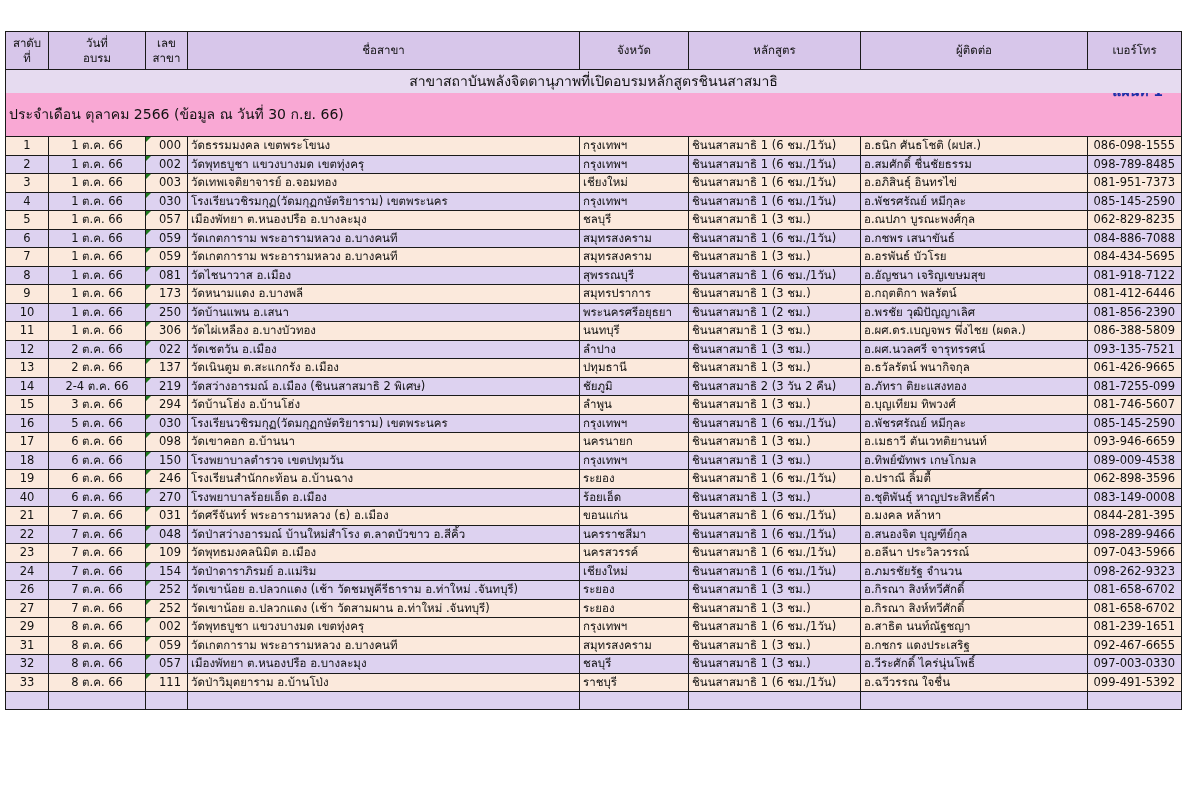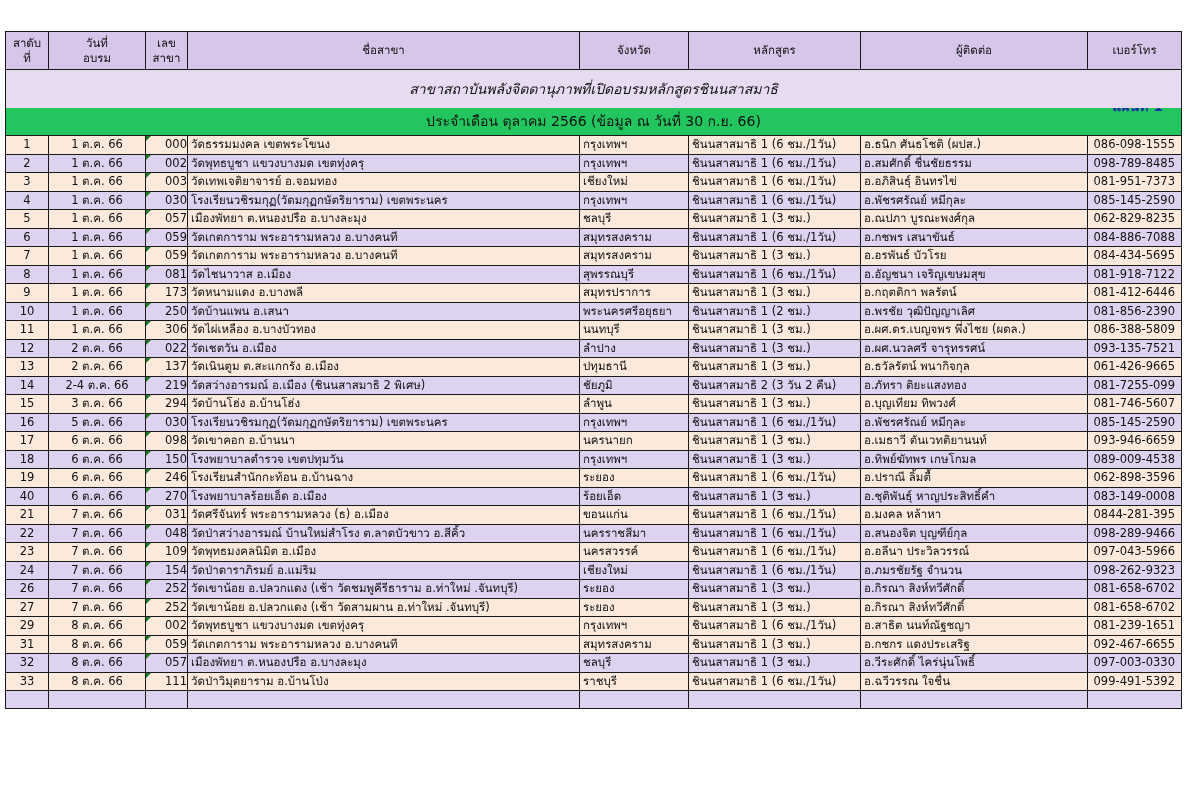--- a/index.html
+++ b/index.html
@@ -2,30 +2,30 @@
 <html><head>
 <meta charset="utf-8">
 <style>
   html, body { margin:0; padding:0; background:#ffffff; }
   body { width:1185px; height:790px; position:relative; overflow:hidden;
          font-family:"DejaVu Sans", sans-serif; }
   .sheet { position:absolute; left:5px; top:31px; width:1176px; }
   table { border-collapse:collapse; width:1176px; table-layout:fixed; }
   td, th { border:1px solid #1a1a1a; padding:0 3px; font-size:11.5px; line-height:17px;
            color:#111; white-space:nowrap; overflow:hidden; font-weight:normal; }
-  .title1 td { background:#e6dbf0; height:38px; font-size:14px; text-align:center; border-bottom:none;font-style:italic; }
-  .title2 td { background:#22c55e; height:27px; font-size:14px; text-align:center; border-top:none; position:relative; }
+  .title1 td { background:#e6dbf0; height:23px; font-size:14px; text-align:center; border-bottom:none; }
+  .title2 td { background:#f9a8d4; height:43px; font-size:14px; border-top:none; position:relative; }
   .title1 td { position:relative; }
   .sheetno { position:absolute; right:18px; top:-10px; color:#1c2fa8; font-size:14px; font-weight:bold; }
   thead th { background:#d7c6ea; height:37px; text-align:center; line-height:15px; font-size:11.5px; }
   tbody td { height:17.5px; }
   tr.odd td { background:#fbe9dc; }
   tr.even td { background:#ddd2f0; }
   td.c { text-align:center; }
-  td.code { position:relative; text-align:right; padding-right:0; }
+  td.code { position:relative; text-align:right; padding-right:6px; }
   td.code::before { content:""; position:absolute; left:0; top:0; width:0; height:0;
                     border-top:5px solid #1f7a1f; border-right:5px solid transparent; }
   td.phone { text-align:right; padding-right:6px;margin-left:28px; }
   tr.blank td { background:#ddd2f0; height:17px; }
 </style>
 </head>
 <body>
 
 <div class="sheet">
   <table>

